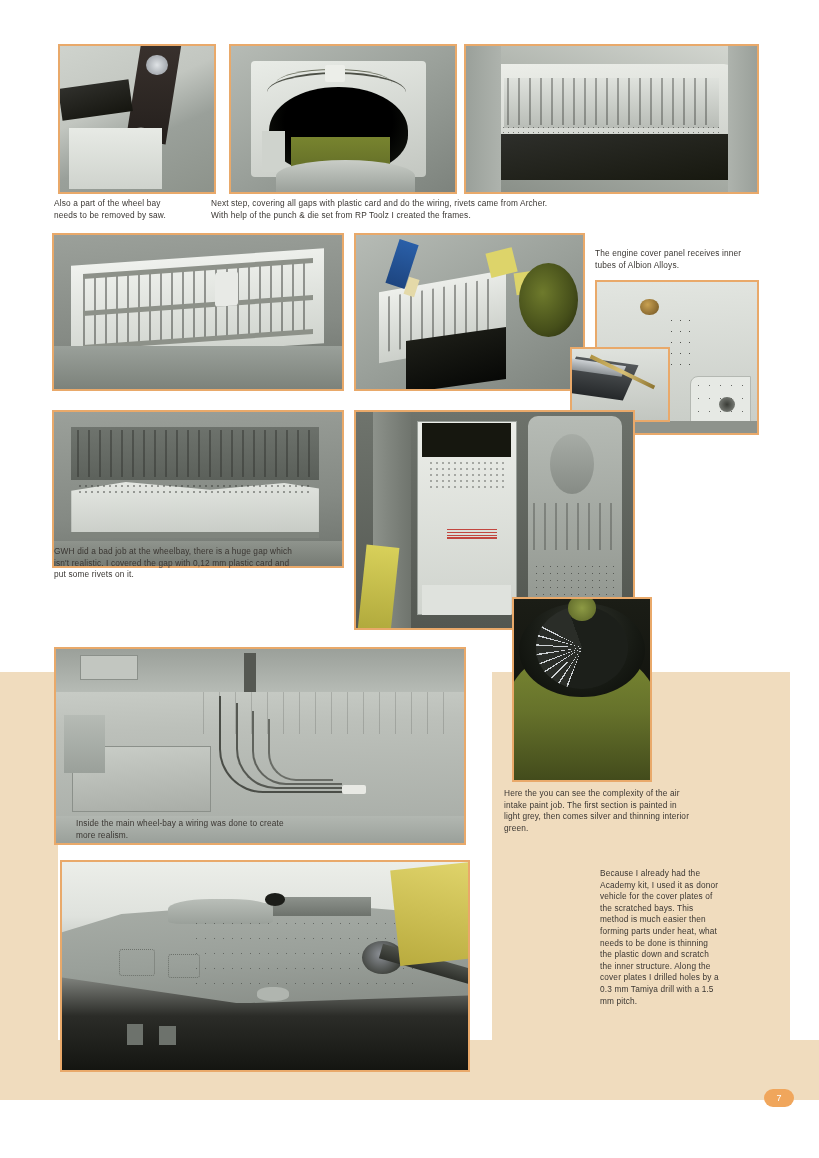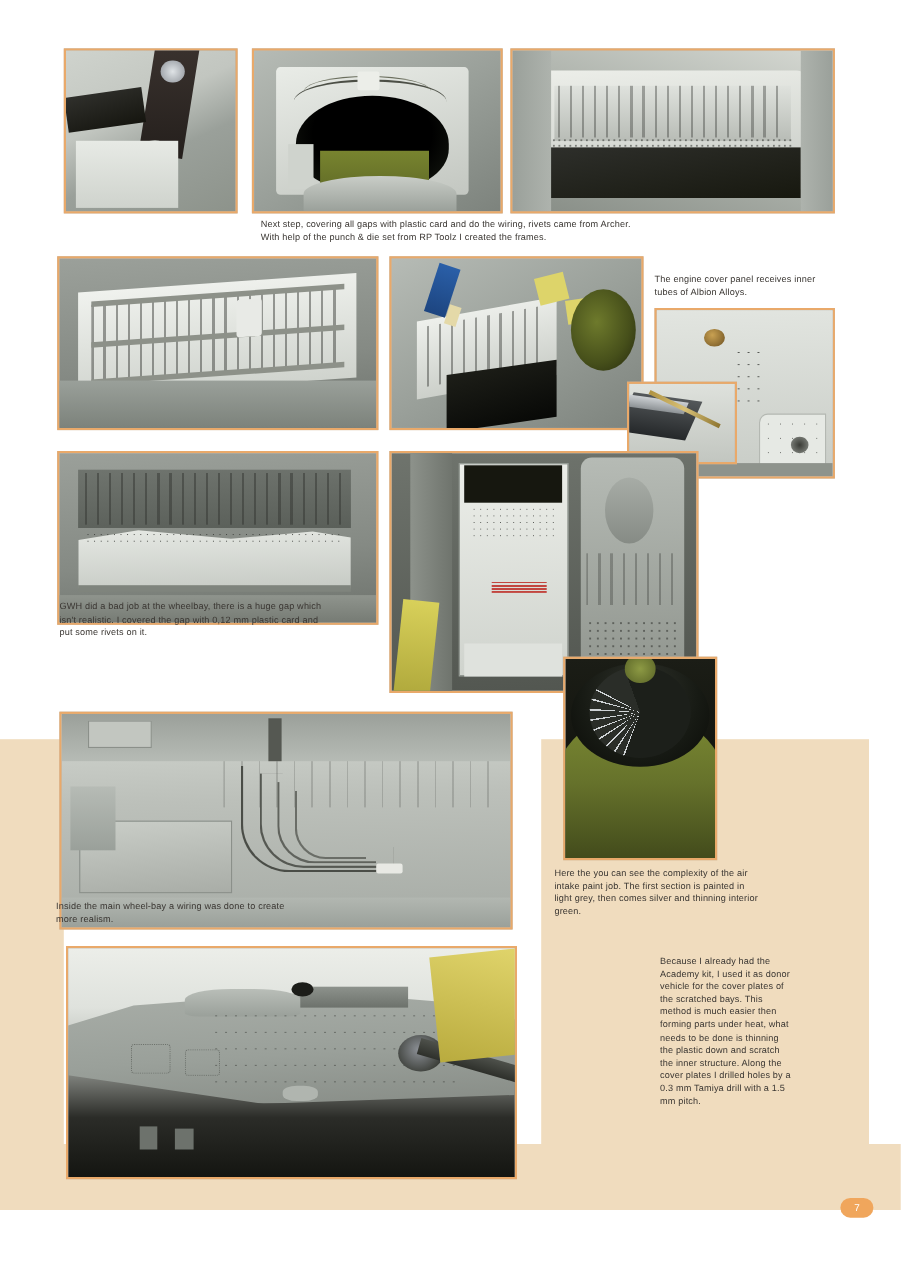--- a/index.html
+++ b/index.html
@@ -112,22 +112,24 @@
     <div class="ph-art grey3"></div>
     <div style="position:absolute;left:8%;top:12%;width:84%;height:74%;background:linear-gradient(175deg,#eceee9,#c6cac4);border-radius:10px 10px 0 0;"></div>
     <div style="position:absolute;left:13%;top:22%;width:74%;height:34%;background:linear-gradient(180deg,#dfe2dd,#b8bcb6);"></div>
     <div class="ribs" style="left:14%;top:22%;width:72%;height:32%;opacity:.7;"></div>
     <div class="rivets" style="left:12%;top:54%;width:76%;height:6%;"></div>
     <div style="position:absolute;left:10%;top:60%;width:80%;height:32%;background:linear-gradient(170deg,#2e2f2b,#17180f);"></div>
     <div style="position:absolute;left:0;top:0;width:12%;height:100%;background:linear-gradient(90deg,#9aa09a,#aeb3ad);"></div>
     <div style="position:absolute;right:0;top:0;width:10%;height:100%;background:linear-gradient(270deg,#9aa09a,#aeb3ad);"></div>
   </div>
 
-
-  <div class="caption" style="left:237px; top:198px; width:420px;">Next step, covering all gaps with plastic card and do the wiring, rivets came from Archer.
+  <div class="caption" style="left:54px; top:198px; width:170px;">  Also a part of the wheel bay
+needs to be removed by saw.</div>
+
+  <div class="caption" style="left:211px; top:198px; width:420px;">Next step, covering all gaps with plastic card and do the wiring, rivets came from Archer.
 With help of the punch &amp; die set from RP Toolz I created the frames.</div>
 
   <div class="photo" id="p4" style="left:52px; top:233px; width:292px; height:158px;">
     <div class="ph-art grey4"></div>
     <div style="position:absolute;left:6%;top:14%;width:88%;height:62%;background:linear-gradient(178deg,#f0f2ee,#cfd3cd);transform:skewY(-4deg);"></div>
     <div class="ribs" style="left:10%;top:22%;width:80%;height:46%;transform:skewY(-4deg);opacity:.85;"></div>
     <div style="position:absolute;left:10%;top:20%;width:80%;height:3%;background:#8d9189;transform:skewY(-4deg);"></div>
     <div style="position:absolute;left:10%;top:44%;width:80%;height:3%;background:#8d9189;transform:skewY(-4deg);"></div>
     <div style="position:absolute;left:10%;top:66%;width:80%;height:3%;background:#8d9189;transform:skewY(-4deg);"></div>
     <div style="position:absolute;left:56%;top:24%;width:8%;height:22%;background:#e8eae6;border-radius:3px;transform:skewY(-4deg);"></div>
@@ -224,21 +226,21 @@
     <div style="position:absolute;left:2%;top:34%;width:10%;height:30%;background:linear-gradient(180deg,#b6bbb5,#9aa09a);"></div>
     <div style="position:absolute;left:40%;top:24%;width:34%;height:50%;border-left:2px solid #4a4d47;border-bottom:2px solid #4a4d47;border-radius:0 0 0 44px;"></div>
     <div style="position:absolute;left:44%;top:28%;width:28%;height:44%;border-left:2px solid #555852;border-bottom:2px solid #555852;border-radius:0 0 0 40px;"></div>
     <div style="position:absolute;left:48%;top:32%;width:22%;height:38%;border-left:2px solid #60635d;border-bottom:2px solid #60635d;border-radius:0 0 0 34px;"></div>
     <div style="position:absolute;left:52%;top:36%;width:16%;height:32%;border-left:2px solid #6a6d67;border-bottom:2px solid #6a6d67;border-radius:0 0 0 28px;"></div>
     <div style="position:absolute;left:70%;top:70%;width:6%;height:5%;background:#e8e9e4;border-radius:2px;"></div>
     <div style="position:absolute;left:46%;top:2%;width:3%;height:20%;background:#555852;"></div>
     <div style="position:absolute;left:0;top:86%;width:100%;height:14%;background:linear-gradient(180deg,#b2b7b1,#9aa09a);"></div>
   </div>
 
-  <div class="caption overlay" style="left:51px; top:818px; width:320px;">Inside the main wheel-bay a wiring was done to create
+  <div class="caption overlay" style="left:76px; top:818px; width:320px;">Inside the main wheel-bay a wiring was done to create
 more realism.</div>
 
   <div class="caption" style="left:504px; top:788px; width:285px;">Here the you can see the complexity of the air
 intake paint job. The first section is painted in
 light grey, then comes silver and thinning interior
 green.</div>
 
   <div class="photo" id="p12" style="left:60px; top:860px; width:410px; height:212px;">
     <div class="ph-art" style="background:linear-gradient(180deg,#eceee9 0%,#dfe2dd 26%,#c6cac4 40%,#2b2c28 74%,#141511 100%);"></div>
     <div style="position:absolute;left:-2%;top:18%;width:104%;height:50%;background:linear-gradient(176deg,#a9aea8 0%,#9aa09a 55%,#878c86 100%);clip-path:polygon(0 34%,16% 14%,56% 2%,92% 14%,100% 30%,100% 92%,44% 100%,0 74%);"></div>

